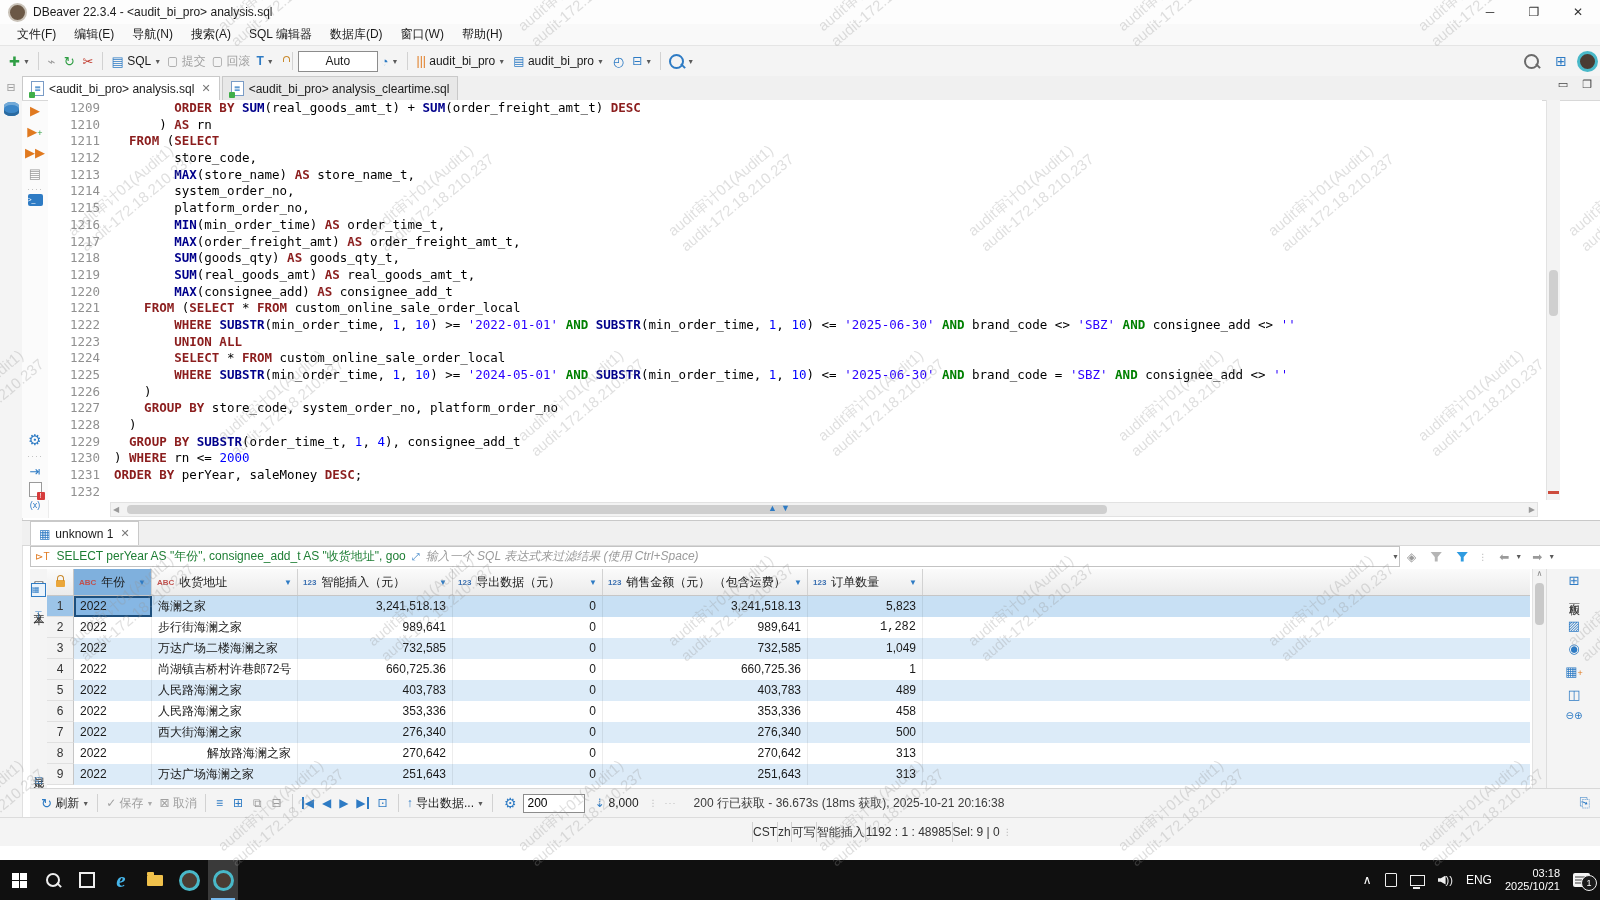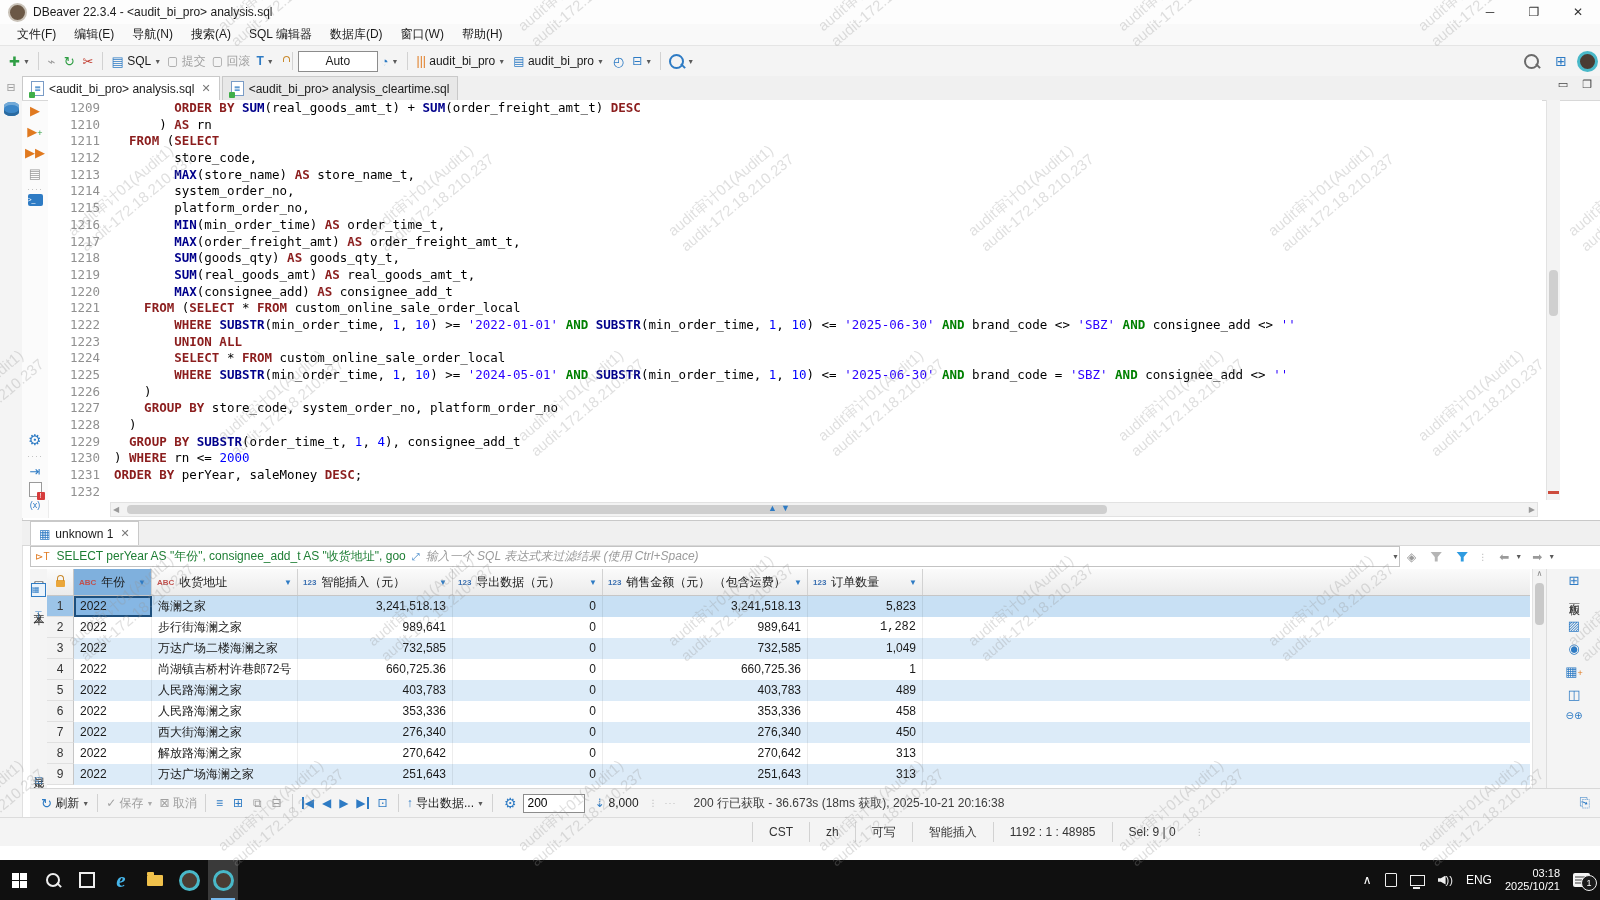--- a/index.html
+++ b/index.html
@@ -112,21 +112,21 @@
   
   #res-toolbar{left:30px;top:788px;width:1570px;height:29px;background:#f4f4f4;border-top:1px solid #d8d8d8;display:flex;align-items:center;padding-left:8px;box-sizing:border-box}
   .disabled{color:#a0a0a0}
   .limit-box{width:52px;height:17px;border:1px solid #8c8c8c;background:#fff;font-size:12px;padding:0 4px;font-family:inherit}
   #res-status{color:#3c3c3c;margin-left:14px}
   .copy-ic{margin-left:auto;margin-right:10px;color:#2e7bc4;font-size:13px}
 
   
   #statusbar{left:0;top:817px;width:1600px;height:28px;background:#f4f4f4;border-top:1px solid #dcdcdc;display:flex;align-items:center;color:#333}
   #statusbar .spacer0{flex:0 0 752px}
-  .sb-item{padding:0 16px;border-left:1px solid #d2d2d2;line-height:20px;white-space:nowrap}
+  .sb-item{padding:0 0;border-left:1px solid #d2d2d2;line-height:20px;white-space:nowrap}
 
   
   #taskbar{left:0;top:860px;width:1600px;height:40px;background:#101010;display:flex;align-items:center;color:#fff}
   .task-btn{width:30px;height:40px;display:flex;align-items:center;justify-content:center;position:relative;margin-left:4px}
   .task-btn.active{background:#3a3a3a}
   .task-btn.active:after{content:"";position:absolute;left:3px;bottom:0;width:24px;height:2px;background:#76b9ed}
   .win-logo{display:grid;grid-template-columns:7px 7px;grid-template-rows:7px 7px;gap:1px}
   .win-logo b{background:#fff}
   .tb-search{position:relative;width:10px;height:10px;border:2px solid #eee;border-radius:50%}
   .tb-search:after{content:"";position:absolute;left:8px;top:9px;width:6px;height:2px;background:#eee;transform:rotate(45deg)}
@@ -409,27 +409,27 @@
         <div class="g-cell num" style="flex: 0 0 115px;">458</div>
         <div class="g-fill"></div>
       </div>
       <div class="g-row odd">
         <span class="g-num">7</span>
         <div class="g-cell" style="flex: 0 0 78px;">2022</div>
         <div class="g-cell" style="flex: 0 0 146px;">西大街海澜之家</div>
         <div class="g-cell num" style="flex: 0 0 155px;">276,340</div>
         <div class="g-cell num" style="flex: 0 0 150px;">0</div>
         <div class="g-cell num" style="flex: 0 0 205px;">276,340</div>
-        <div class="g-cell num" style="flex: 0 0 115px;">450</div>
+        <div class="g-cell num" style="flex: 0 0 115px;">500</div>
         <div class="g-fill"></div>
       </div>
       <div class="g-row">
         <span class="g-num">8</span>
         <div class="g-cell" style="flex: 0 0 78px;">2022</div>
-        <div class="g-cell" style="flex: 0 0 146px;">解放路海澜之家</div>
+        <div class="g-cell" style="flex: 0 0 146px; text-align: right;">解放路海澜之家</div>
         <div class="g-cell num" style="flex: 0 0 155px;">270,642</div>
         <div class="g-cell num" style="flex: 0 0 150px;">0</div>
         <div class="g-cell num" style="flex: 0 0 205px;">270,642</div>
         <div class="g-cell num" style="flex: 0 0 115px;">313</div>
         <div class="g-fill"></div>
       </div>
       <div class="g-row odd">
         <span class="g-num">9</span>
         <div class="g-cell" style="flex: 0 0 78px;">2022</div>
         <div class="g-cell" style="flex: 0 0 146px;">万达广场海澜之家</div>

